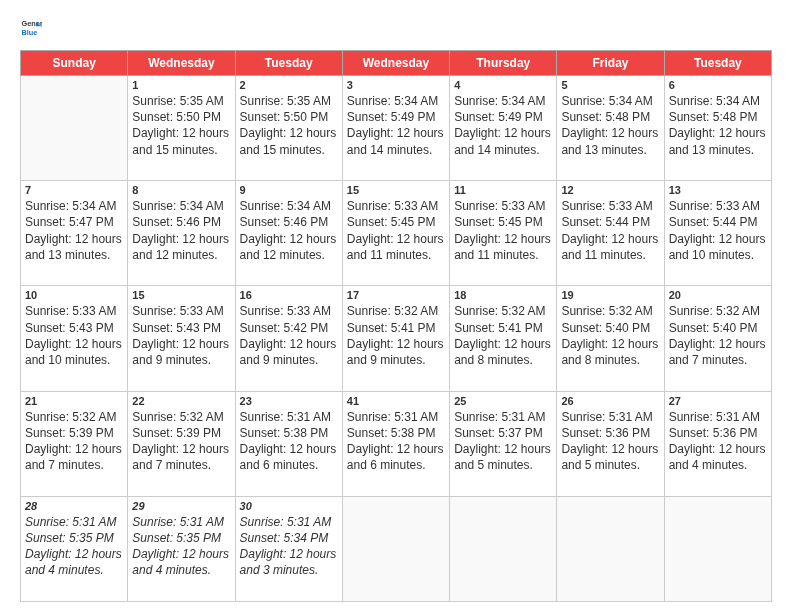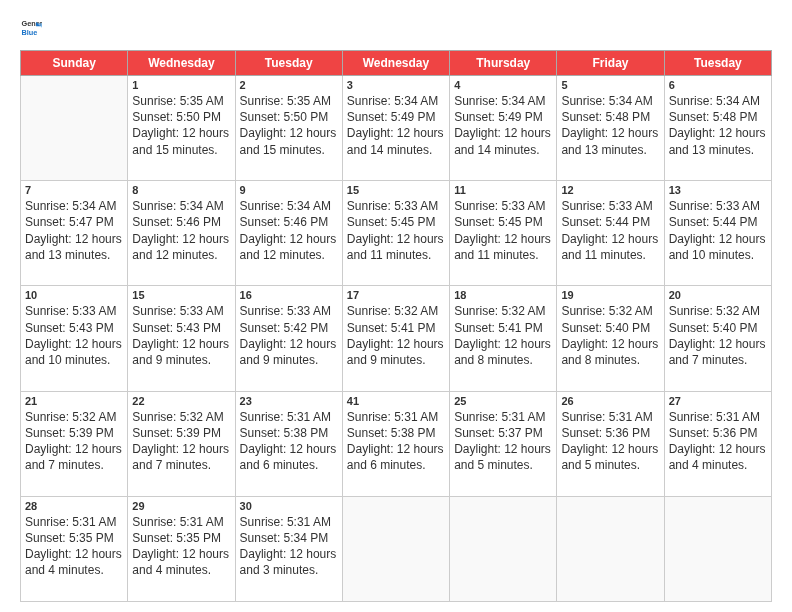--- a/index.html
+++ b/index.html
@@ -78,20 +78,21 @@
     .day-info {
       font-size: 12px;
       line-height: 1.35;
       color: #333;
     }
     .empty-cell {
       background: #f9f9f9;
     }
     .last-row td {
       height: 72px;
+      font-style: italic;
     }
   </style>
 </head>
 <body>
 
 <div class="page">
   <div class="header-row">
     <div class="logo">
       <svg class="logo-icon" viewBox="0 0 30 30" xmlns="http://www.w3.org/2000/svg">
         <text x="2" y="14" font-size="10" font-weight="bold" fill="#333">General</text>

